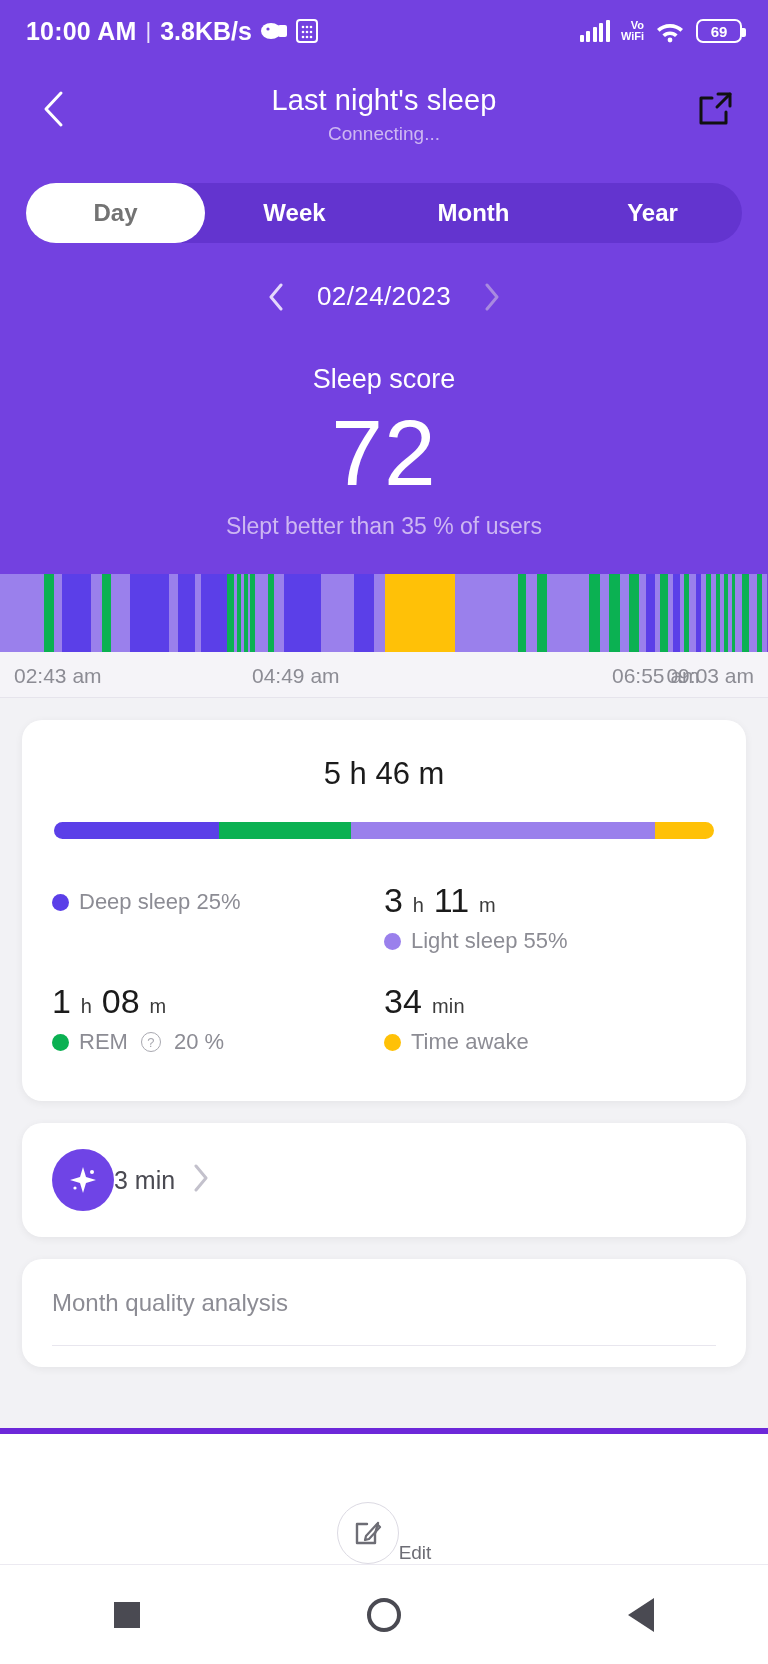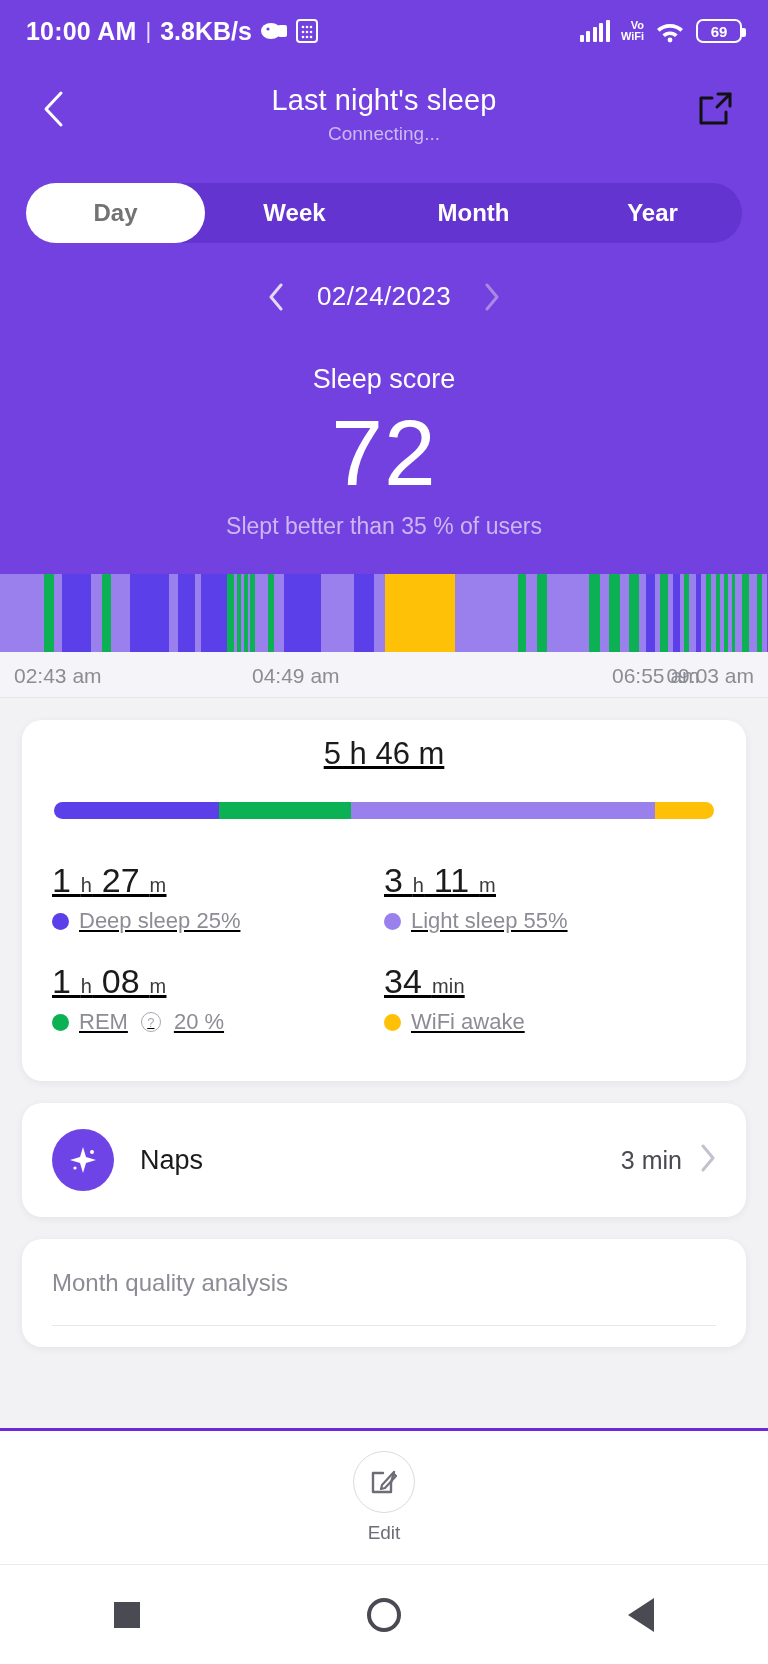--- a/index.html
+++ b/index.html
@@ -99,21 +99,21 @@
   .timeaxis span{
     position:absolute; top:12px; font-size:21px; color:#8c8c94; white-space:nowrap;
   }
 
   
   .card{
     background:#fff; border-radius:20px; margin:22px 22px 0;
     box-shadow:0 2px 8px rgba(0,0,0,.06);
   }
 
-  .dur-card{ padding:16px 30px 30px;text-decoration:underline; }
+  .dur-card{ padding:36px 30px 30px; }
   .dur-total{ text-align:center; font-size:31px; color:#1b1b1b; }
   .stackbar{
     display:flex; height:17px; border-radius:9px; overflow:hidden; margin:30px 2px 0;
   }
   .stackbar i{ display:block; height:100%; }
 
   .stats{ display:flex; flex-wrap:wrap; margin-top:30px; }
   .stat{ width:50%; padding:12px 0 16px; }
   .stat-val{ font-size:34px; color:#1b1b1b; font-weight:400; letter-spacing:.2px; }
   .stat-val .u{ font-size:20px; color:#3b3b3b; }
@@ -139,22 +139,22 @@
   .chev{ color:#bdbdc6; }
 
   
   .qual-card{ padding:30px 30px 0; height:108px; overflow:hidden; }
   .qual-title{ font-size:24px; color:#8c8c94; }
   .qual-rule{ height:1px; background:#e8e6ee; margin-top:28px; }
 
   
   .editbar{
     position:absolute; left:0; right:0; bottom:100px; height:136px;
-    background:#fff; border-top:3px solid #6d28d9;
-    display:flex; flex-direction:column; align-items:center; justify-content:center;
+    background:#fff; border-top:6px solid #6d28d9;
+    display:flex; flex-direction:row; align-items:flex-end; justify-content:center;
   }
   .edit-circle{
     width:62px; height:62px; border-radius:50%; border:1.5px solid #dcdae3;
     display:flex; align-items:center; justify-content:center;
   }
   .edit-label{ font-size:19px; color:#6d6d75; margin-top:9px; }
 
   .navbar{
     position:absolute; left:0; right:0; bottom:0; height:100px; background:#fff;
     border-top:1px solid #eceaf1;
@@ -344,21 +344,20 @@
 <div class="card dur-card">
   <div class="dur-total">5 h 46 m</div>
   <div class="stackbar" id="stackbar">
       <i style="width: 25%; background: rgb(91, 63, 232);"></i>
       <i style="width: 20%; background: rgb(11, 177, 82);"></i>
       <i style="width: 46%; background: rgb(154, 128, 236);"></i>
       <i style="width: 9%; background: rgb(255, 193, 7);"></i>
     </div>
   <div class="stats" id="stats">
       <div class="stat">
-        <div class="stat-val">1 <span class="u">h</span> 27 <span class="u">m</span></div>
         <div class="stat-leg">
           <span class="dot" style="background: rgb(91, 63, 232);"></span>
           <span>Deep sleep 25%</span>
         </div>
       </div>
       <div class="stat">
         <div class="stat-val">3 <span class="u">h</span> 11 <span class="u">m</span></div>
         <div class="stat-leg">
           <span class="dot" style="background: rgb(154, 128, 236);"></span>
           <span>Light sleep 55%</span>
@@ -370,35 +369,34 @@
           <span class="dot" style="background: rgb(11, 177, 82);"></span>
           <span>REM</span>
           <span class="qmark">?</span>
           <span>20 %</span>
         </div>
       </div>
       <div class="stat">
         <div class="stat-val">34 <span class="u">min</span></div>
         <div class="stat-leg">
           <span class="dot" style="background: rgb(255, 193, 7);"></span>
-          <span>WiFi awake</span>
+          <span>Time awake</span>
         </div>
       </div>
     </div>
 </div>
 
 <div class="card naps-card">
   <div class="naps-ico">
     <svg width="34" height="34" viewBox="0 0 34 34">
         <path d="M17 4 L20 14 L30 17 L20 20 L17 30 L14 20 L4 17 L14 14 Z" fill="#fff"></path>
         <circle cx="26" cy="9" r="2" fill="#fff"></circle>
         <circle cx="9" cy="25" r="1.6" fill="#fff"></circle>
       </svg>
   </div>
-  <div class="naps-label">Naps</div>
   <div class="naps-val">3 min</div>
   <div class="chev">
     <svg width="16" height="28" viewBox="0 0 16 28">
         <path d="M3 2 L13 14 L3 26" fill="none" stroke="#c3c1cc" stroke-width="3" stroke-linecap="round" stroke-linejoin="round"></path>
       </svg>
   </div>
 </div>
 
 <div class="card qual-card">
   <div class="qual-title">Month quality analysis</div>

